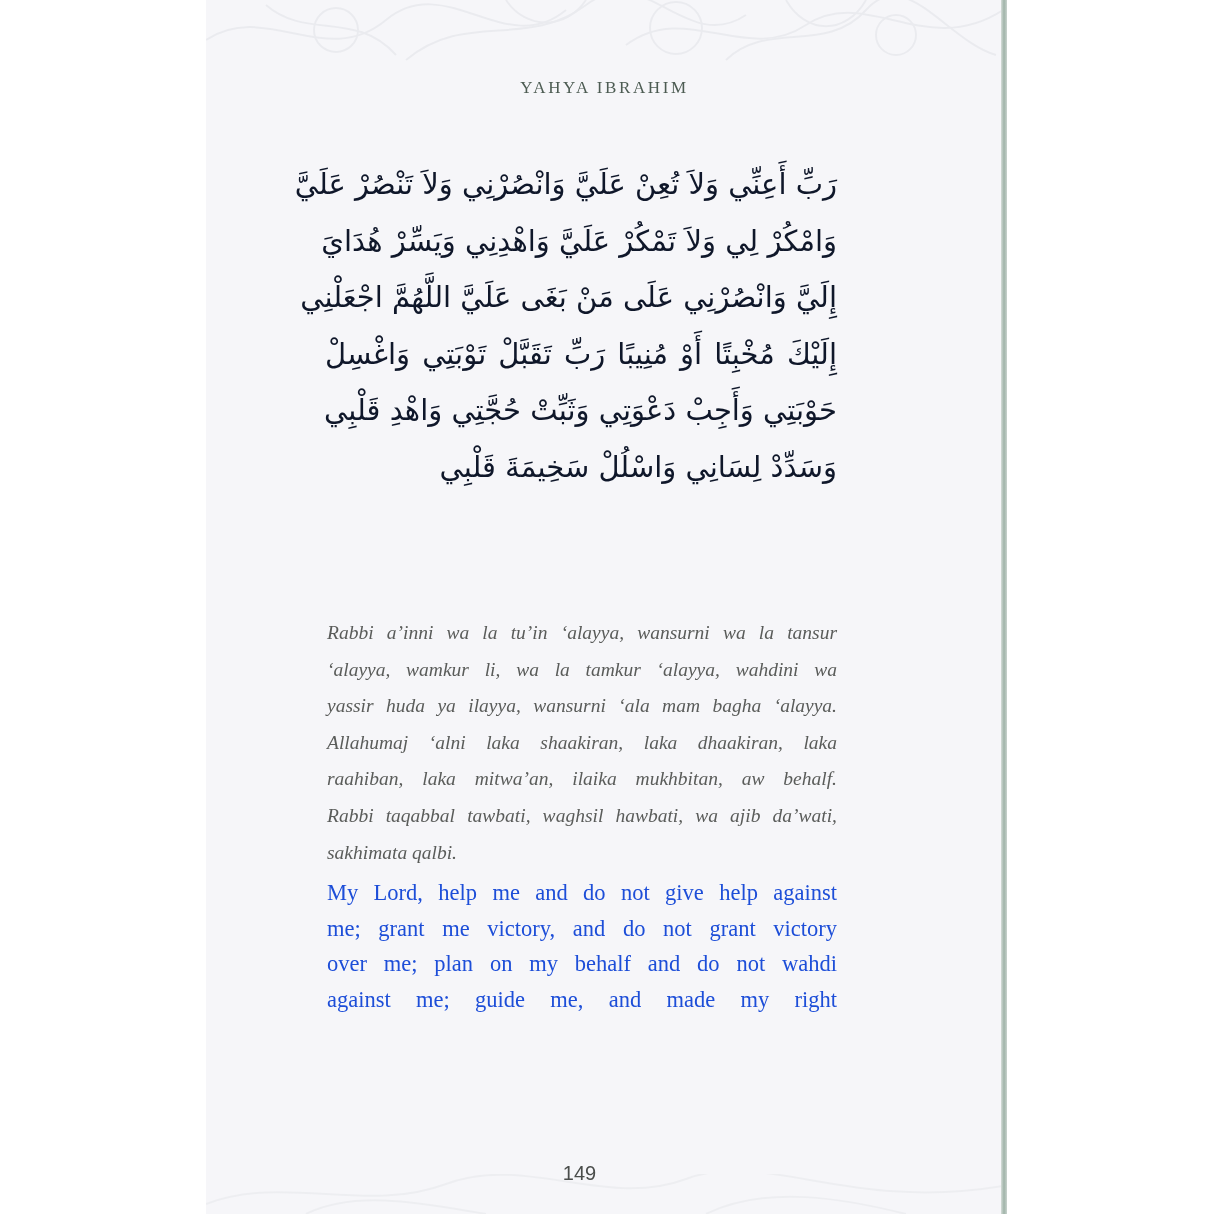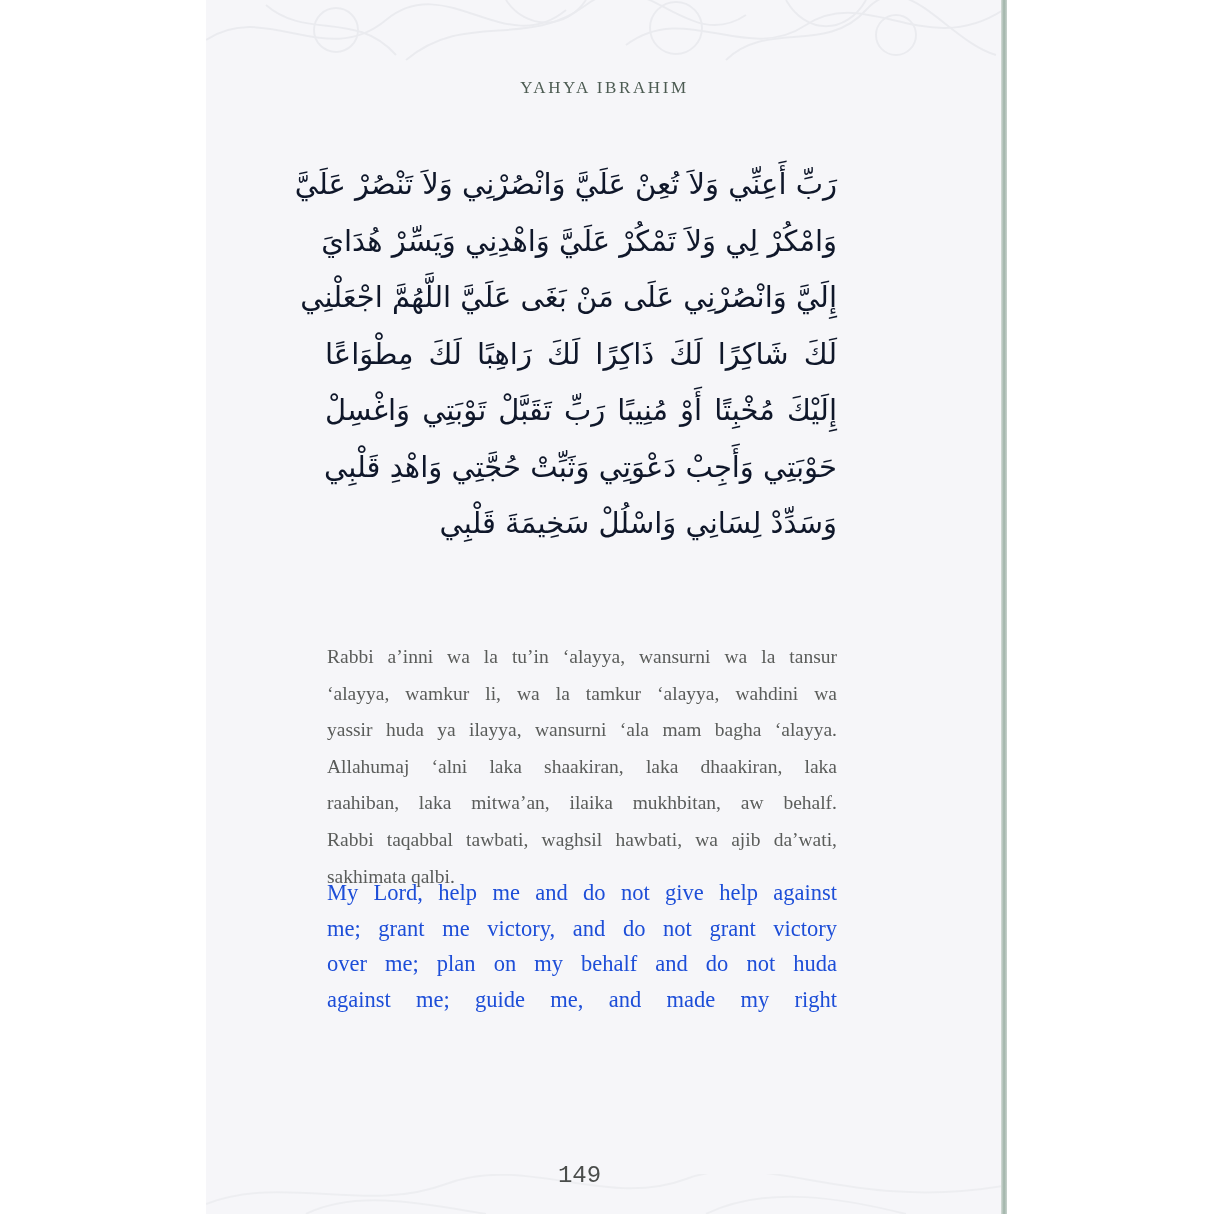--- a/index.html
+++ b/index.html
@@ -79,24 +79,24 @@
   }
   .arabic .line.last {
     text-align-last: right;
   }
   .translit {
     position: absolute;
     left: 121px;
     top: 615px;
     width: 510px;
     font-family: "Liberation Serif", serif;
+    font-style: italic;
     font-size: 19.5px;
     line-height: 36.6px;
     color: #5a5c5a;
-    margin-top: 24px;
   }
   .translit .line {
     display: block;
     text-align: justify;
     text-align-last: justify;
     white-space: nowrap;
   }
   .translit .line.last {
     text-align-last: left;
   }
@@ -115,22 +115,22 @@
     text-align: justify;
     text-align-last: justify;
     white-space: nowrap;
   }
   .page-number {
     position: absolute;
     left: 0;
     width: 747px;
     top: 1162px;
     text-align: center;
-    font-family: Liberation Mono, monospace;
-    font-size: 24px;
+    font-family: Liberation Sans, sans-serif;
+    font-size: 20px;
     color: #4a4d4b;
   }
 </style>
 </head>
 <body>
 
 <div class="page">
 
   <svg class="decor" viewBox="0 0 797 70" preserveAspectRatio="none">
     <g fill="none" stroke="#e2e3e8" stroke-width="2">
@@ -154,39 +154,38 @@
       <path d="M500 40 C 560 10, 640 25, 700 40"></path>
     </g>
   </svg>
 
   <div class="running-head">YAHYA IBRAHIM</div>
 
   <div class="arabic">
     <span class="line">رَبِّ أَعِنِّي وَلاَ تُعِنْ عَلَيَّ وَانْصُرْنِي وَلاَ تَنْصُرْ عَلَيَّ</span>
     <span class="line">وَامْكُرْ لِي وَلاَ تَمْكُرْ عَلَيَّ وَاهْدِنِي وَيَسِّرْ هُدَايَ</span>
     <span class="line">إِلَيَّ وَانْصُرْنِي عَلَى مَنْ بَغَى عَلَيَّ اللَّهُمَّ اجْعَلْنِي</span>
-    <span class="line">لَكَ شَاكِرًا لَكَ ذَاكِرًا لَكَ رَاهِبًا لَكَ مِطْوَاعًا</span>
     <span class="line">إِلَيْكَ مُخْبِتًا أَوْ مُنِيبًا رَبِّ تَقَبَّلْ تَوْبَتِي وَاغْسِلْ</span>
     <span class="line">حَوْبَتِي وَأَجِبْ دَعْوَتِي وَثَبِّتْ حُجَّتِي وَاهْدِ قَلْبِي</span>
     <span class="line last">وَسَدِّدْ لِسَانِي وَاسْلُلْ سَخِيمَةَ قَلْبِي</span>
   </div>
 
   <div class="translit">
     <span class="line">Rabbi a’inni wa la tu’in ‘alayya, wansurni wa la tansur</span>
     <span class="line">‘alayya, wamkur li, wa la tamkur ‘alayya, wahdini wa</span>
     <span class="line">yassir huda ya ilayya, wansurni ‘ala mam bagha ‘alayya.</span>
     <span class="line">Allahumaj ‘alni laka shaakiran, laka dhaakiran, laka</span>
     <span class="line">raahiban, laka mitwa’an, ilaika mukhbitan, aw behalf.</span>
     <span class="line">Rabbi taqabbal tawbati, waghsil hawbati, wa ajib da’wati,</span>
     <span class="line last">sakhimata qalbi.</span>
   </div>
 
   <div class="english">
     <span class="line">My Lord, help me and do not give help against</span>
     <span class="line">me; grant me victory, and do not grant victory</span>
-    <span class="line">over me; plan on my behalf and do not huda</span>
+    <span class="line">over me; plan on my behalf and do not wahdi</span>
     <span class="line">against me; guide me, and made my right</span>
   </div>
 
   <div class="page-number">149</div>
 </div>
 
 <div class="page-edge"></div>
 
 </body></html>

